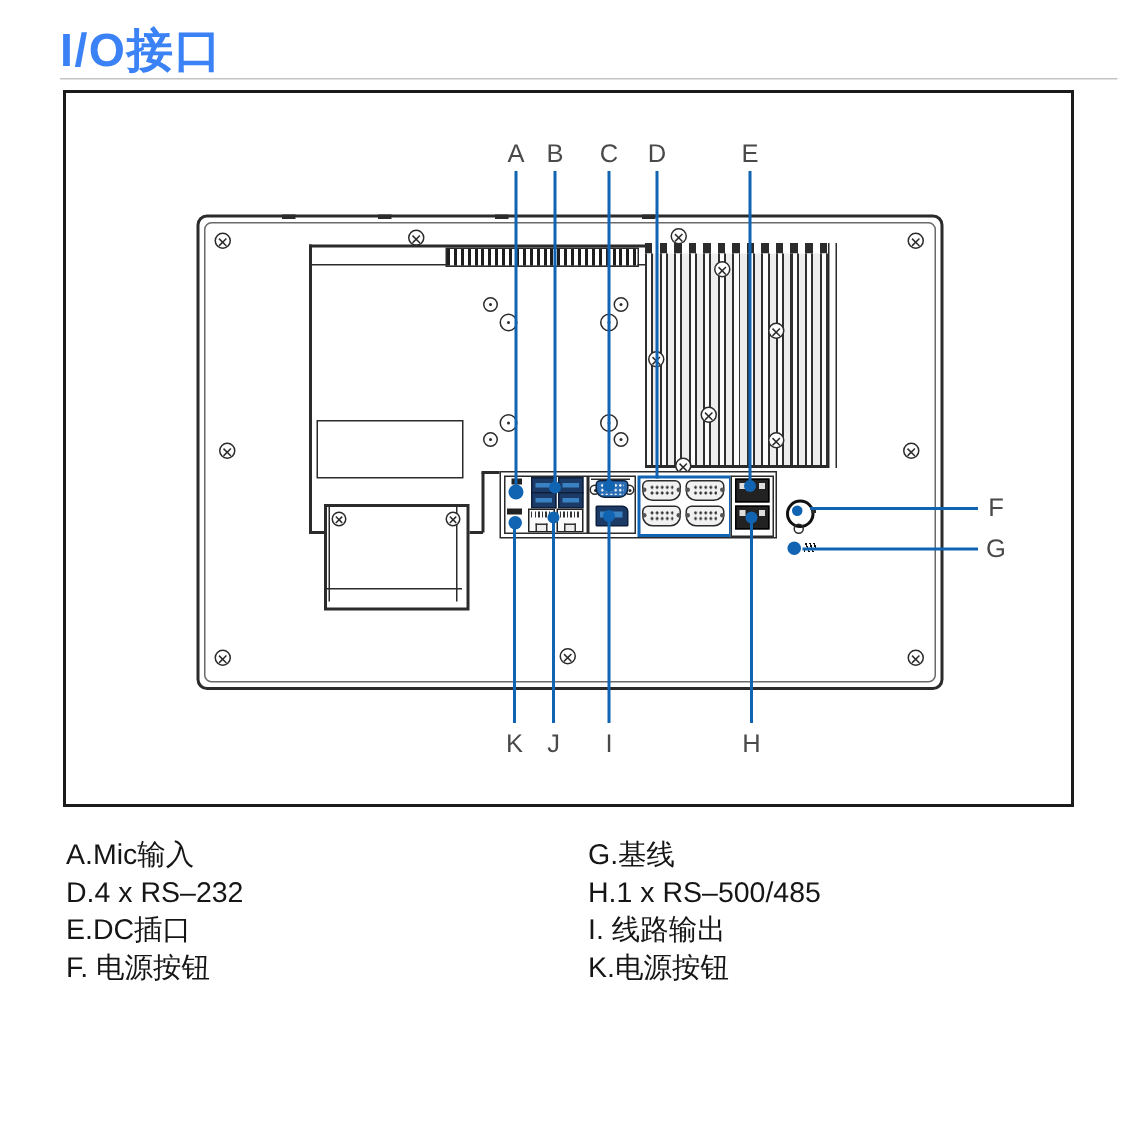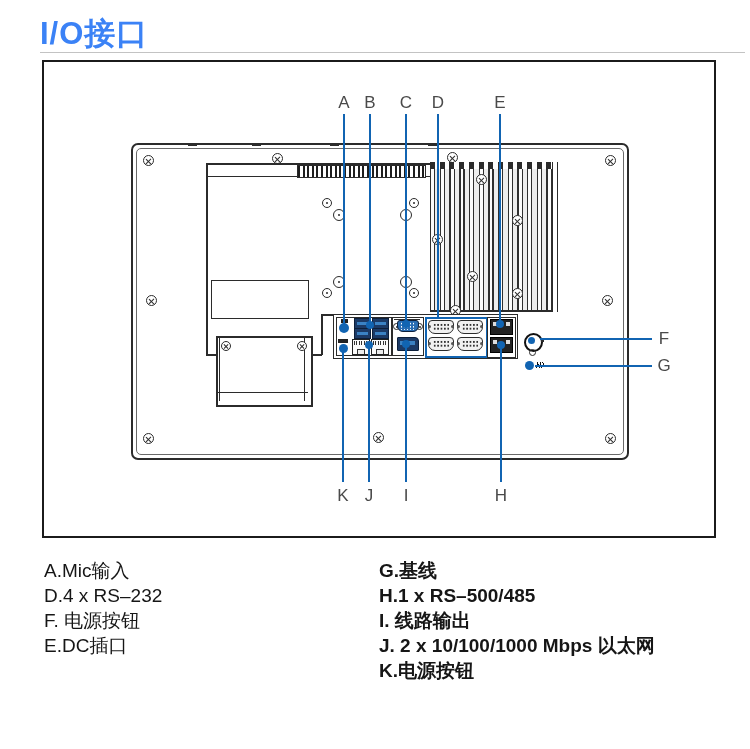--- a/index.html
+++ b/index.html
@@ -198,24 +198,23 @@
   <div class="cl-letter" style="left:331px;top:486px;">K</div>
   <div class="cl-letter" style="left:357px;top:486px;">J</div>
   <div class="cl-letter" style="left:394px;top:486px;">I</div>
   <div class="cl-letter" style="left:489px;top:486px;">H</div>
   <div class="cl-letter" style="left:652px;top:329px;">F</div>
   <div class="cl-letter" style="left:652px;top:356px;">G</div>
 
   <div class="legend" style="left:44px;top:558px;">
     <div class="row">A.Mic输入</div>
     <div class="row">D.4 x RS–232</div>
+    <div class="row">E.DC插口</div>
     <div class="row">F. 电源按钮</div>
-    <div class="row">E.DC插口</div>
   </div>
-  <div class="legend" style="left:379px;top:558px;font-weight:bold;">
+  <div class="legend" style="left:392px;top:558px;">
     <div class="row">G.基线</div>
     <div class="row">H.1 x RS–500/485</div>
     <div class="row">I. 线路输出</div>
-    <div class="row">J. 2 x 10/100/1000 Mbps 以太网</div>
     <div class="row">K.电源按钮</div>
   </div>
 
 </div>
 
 </body></html>

